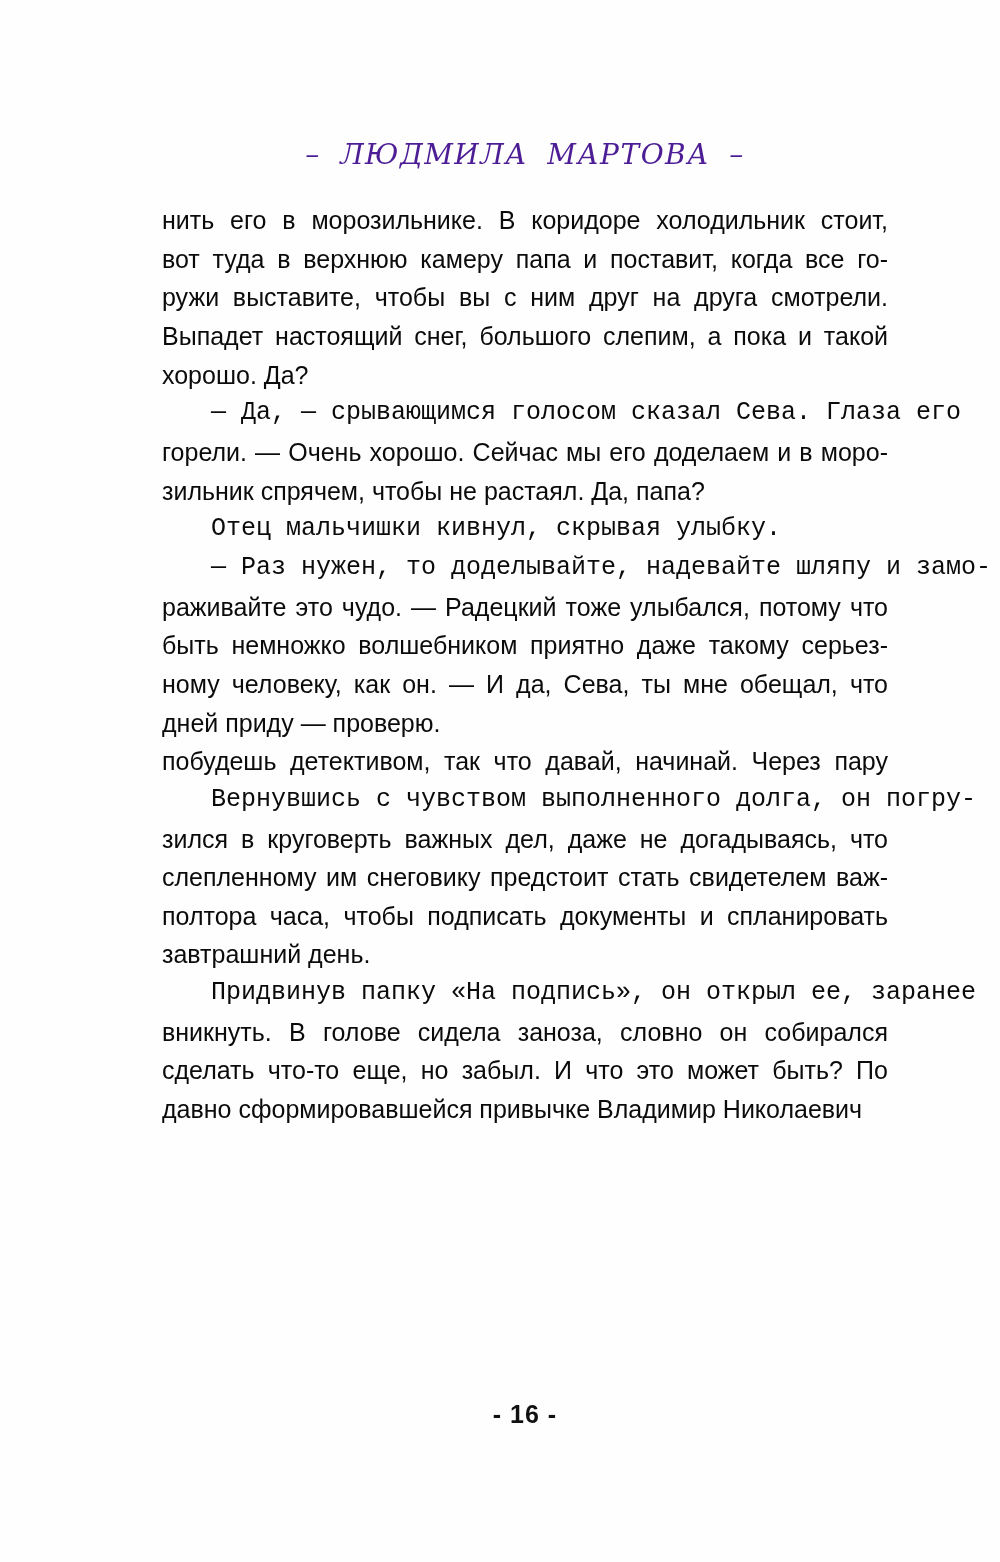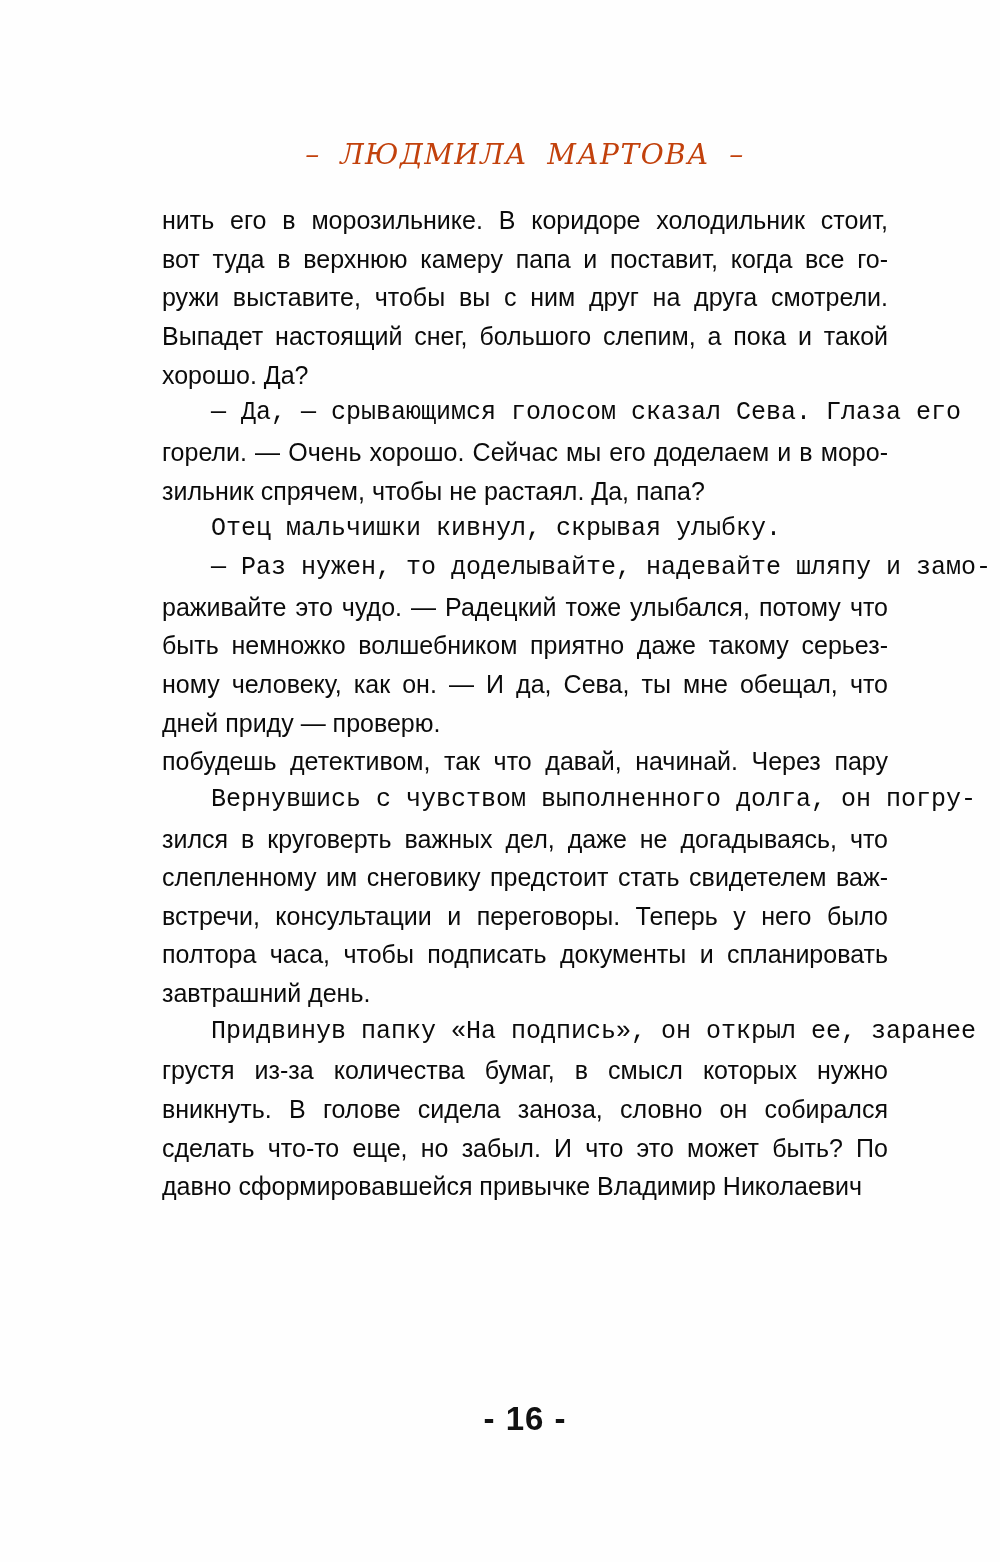--- a/index.html
+++ b/index.html
@@ -19,21 +19,21 @@
     position: absolute;
     top: 138px;
     left: 162px;
     width: 726px;
     text-align: center;
     font-family: "DejaVu Serif", "Liberation Serif", serif;
     font-style: italic;
     font-size: 28px;
     letter-spacing: 1.5px;
     word-spacing: 9px;
-    color: #c2410c;
+    color: #4c1d95;
   }
   .textblock {
     position: absolute;
     top: 201px;
     left: 162px;
     width: 726px;
     font-family: "Liberation Sans", "DejaVu Sans", sans-serif;
     font-size: 25px;
     color: #0b0b0b;
   }
@@ -54,21 +54,21 @@
     font-family: Liberation Mono, monospace;
   }
   .page-number {
     position: absolute;
     top: 1400px;
     left: 162px;
     width: 726px;
     text-align: center;
     font-family: "Liberation Sans", "DejaVu Sans", sans-serif;
     font-weight: 700;
-    font-size: 33px;
+    font-size: 25px;
     letter-spacing: 1px;
     color: #111111;
   }
 </style>
 </head>
 <body>
 
 <div class="page">
   <div class="running-header">– ЛЮДМИЛА МАРТОВА –</div>
 
@@ -93,27 +93,25 @@
         <div class="line">раживайте это чудо. — Радецкий тоже улыбался, потому что</div>
         <div class="line">быть немножко волшебником приятно даже такому серьез-</div>
         <div class="line">ному человеку, как он. — И да, Сева, ты мне обещал, что</div>
         <div class="line last">дней приду — проверю.</div>
         <div class="line">побудешь детективом, так что давай, начинай. Через пару</div>
       </div>
       <div class="para indent">
         <div class="line">Вернувшись с чувством выполненного долга, он погру-</div>
         <div class="line">зился в круговерть важных дел, даже не догадываясь, что</div>
         <div class="line">слепленному им снеговику предстоит стать свидетелем важ-</div>
-        <div class="line">встречи, консультации и переговоры. Теперь у него было</div>
         <div class="line">полтора часа, чтобы подписать документы и спланировать</div>
         <div class="line last">завтрашний день.</div>
       </div>
       <div class="para indent">
         <div class="line">Придвинув папку «На подпись», он открыл ее, заранее</div>
-        <div class="line">грустя из-за количества бумаг, в смысл которых нужно</div>
         <div class="line">вникнуть. В голове сидела заноза, словно он собирался</div>
         <div class="line">сделать что-то еще, но забыл. И что это может быть? По</div>
         <div class="line last">давно сформировавшейся привычке Владимир Николаевич</div>
       </div>
     </div>
 
   <div class="page-number">- 16 -</div>
 </div>
 
 </body></html>

